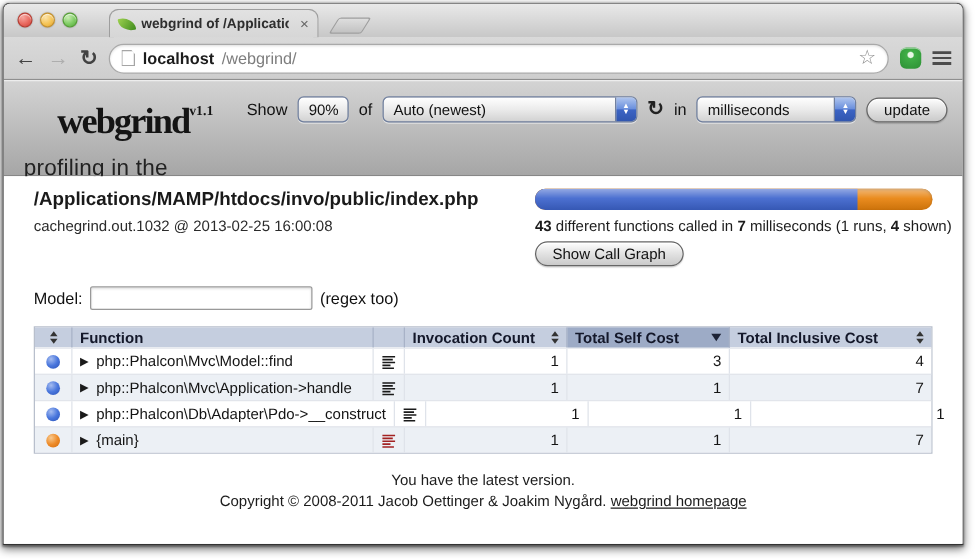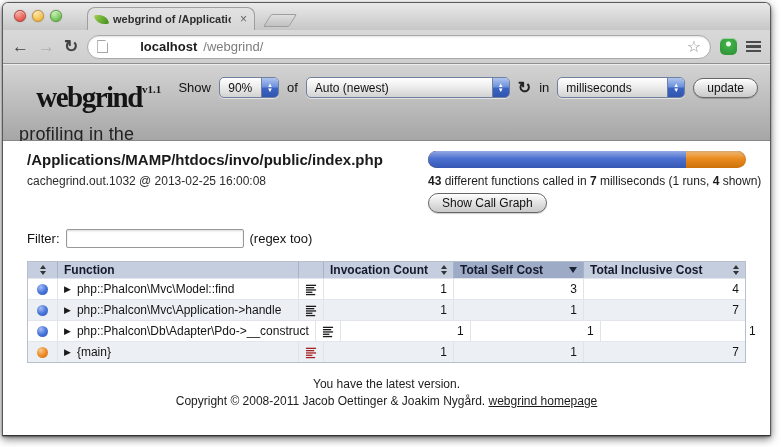--- a/index.html
+++ b/index.html
@@ -30,37 +30,37 @@
     position:absolute; left:264px; bottom:3px; width:26px; height:13px;
     background:linear-gradient(#dedede,#c2c2c2); border:1px solid #9e9e9e; border-radius:2px;
     transform:skewX(-32deg);
   }
   
   .toolbar { height:34px; background:linear-gradient(#d9d9d9,#cecece); border-bottom:1px solid #8f8f8f; display:flex; align-items:center; padding:0 9px; gap:9px; flex:none; }
   .nav-ico { font-size:17px; font-weight:bold; color:#424242; line-height:1; }
   .nav-ico.disabled { color:#aeaeae; }
   .urlbar { flex:1; height:24px; background:#fff; border:1px solid #a9a9a9; border-radius:13px; display:flex; align-items:center; padding:0 9px; gap:6px; box-shadow:inset 0 1px 2px rgba(0,0,0,.12); }
   .page-ico { width:11px; height:13px; background:#fff; border:1px solid #a5a5a5; clip-path:polygon(0 0,72% 0,100% 28%,100% 100%,0 100%); flex:none; }
-  .url-host { font-size:13px; color:#1c1c1c; font-weight:bold;margin-left:26px; }
+  .url-host { font-size:13px; color:#1c1c1c; font-weight:bold; }
   .url-path { font-size:13px; color:#7d7d7d; }
   .star-ico { margin-left:auto; font-size:16px; color:#8f8f8f; line-height:1; }
   .ext-ico { width:17px; height:17px; border-radius:5px; background:radial-gradient(circle at 50% 35%, #e8f7e6 0 2px, #3fae46 3px, #2c8f34); flex:none; box-shadow:inset 0 1px 0 rgba(255,255,255,.5); }
   .menu-ico { width:15px; height:11px; background:linear-gradient(#4c4c4c 0 2.2px, transparent 2.2px 4.4px, #4c4c4c 4.4px 6.6px, transparent 6.6px 8.8px, #4c4c4c 8.8px 11px); flex:none; }
   
   .wg-header { height:77px; background:linear-gradient(#d4d4d4,#a6a6a6); border-bottom:1px solid #878787; box-shadow:inset 0 1px 0 #ededed; display:flex; padding:10px 12px 0 16px; flex:none; }
   .brand { width:200px; }
   .logo { font-family:Liberation Serif, serif; font-size:29px; font-weight:bold; letter-spacing:-1.5px; color:#141414; line-height:30px;text-align:center; }
   .logo sup { font-size:11px; letter-spacing:0; font-weight:bold; vertical-align:14px; }
   .tagline { font-size:18px; color:#222; margin-top:12px; letter-spacing:.2px; }
   .controls { flex:1; display:flex; flex-direction:column; align-items:flex-end; }
   .ctl-row1 { display:flex; align-items:center; gap:8px; margin-top:3px; }
   .ctl-label { font-size:13px; color:#111; }
   .mac-select { display:inline-flex; align-items:center; height:21px; border:1px solid #71809f; border-radius:5px; background:linear-gradient(#ffffff,#ebebeb 50%,#d2d2d2); font-size:12px; color:#111; overflow:hidden; box-shadow:0 1px 0 rgba(255,255,255,.55); }
   .mac-select .val { padding:0 8px; white-space:nowrap; }
-  .sel-percent { width:60px; } .sel-percent .val { margin:0 auto; }
+  .sel-percent { width:41px; } .sel-percent .val { margin:0 auto; }
   .sel-file { width:204px;gap:43px; }
   .sel-unit { width:128px; }
   .stepper { margin-left:auto; width:17px; height:21px; background:linear-gradient(#b7cbf0,#6a8fdd 48%,#3c64c4 52%,#2f54ad); border-left:1px solid #71809f; display:flex; flex-direction:column; align-items:center; justify-content:center; color:#fff; flex:none; }
   .stepper span { font-size:6px; line-height:5px; }
   .reload-small { font-size:16px; font-weight:bold; color:#222; line-height:1; }
   .aqua-btn { display:inline-block; border:1px solid #666; border-radius:11px; background:linear-gradient(#fefefe,#e3e3e3 48%,#cacaca); font-size:12px; color:#111; padding:2px 13px; box-shadow:inset 0 1px 0 #fff, 0 1px 1px rgba(0,0,0,.2); white-space:nowrap; }
   .ctl-row2 { display:flex; align-items:center; gap:6px; margin-top:7px; margin-right:auto; padding-left:258px; width:100%; }
   .checkbox { width:12px; height:12px; background:linear-gradient(#fff,#e9e9e9); border:1px solid #8b8b8b; border-radius:2px; flex:none; }
   .chk-label { font-size:13px; color:#111; }
   
@@ -184,21 +184,21 @@
         <div class="right-block">
           <div class="progress" style="background: rgb(232, 130, 12);">
             <div class="progress-blue" style="background: rgb(61, 100, 205); width: 81%;"></div>
           </div>
           <div class="summary"><b>43</b><span> different functions called in </span><b>7</b><span> milliseconds (1 runs, </span><b>4</b><span> shown)</span></div>
           <div class="callgraph-row"><span class="aqua-btn">Show Call Graph</span></div>
         </div>
       </div>
 
       <div class="filter-row">
-        <span class="filter-label">Filter:</span>
+        <span class="filter-label">Model:</span>
         <input class="filter-input" type="text" value="" style="">
         <span class="filter-suffix">(regex too)</span>
       </div>
 
       <div class="grid">
         <div class="g-row g-head">
           <div>
               <span class="sort-updown center">
                 <span class="tri-up"></span>
                 <span class="tri-dn"></span>

